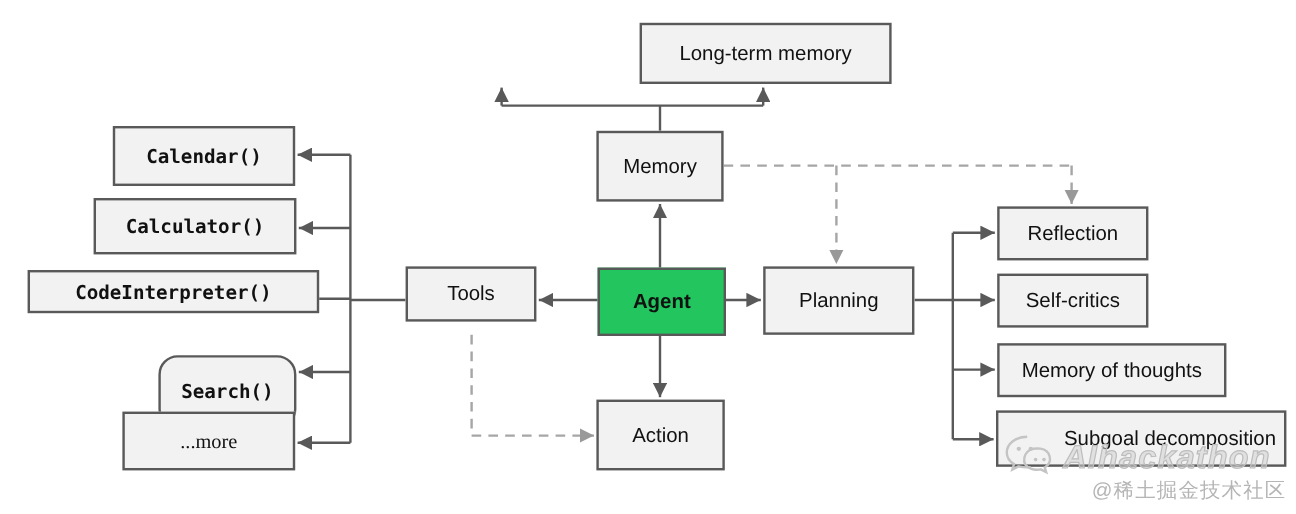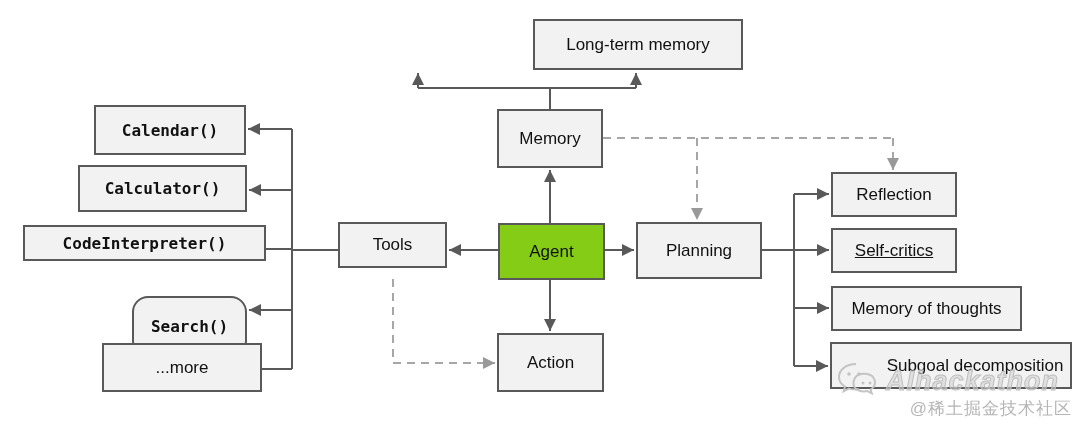--- a/index.html
+++ b/index.html
@@ -24,43 +24,43 @@
     border: 2px solid #595959;
     display: flex;
     align-items: center;
     justify-content: center;
     font-size: 17px;
     color: #111111;
     z-index: 2;
     white-space: nowrap;
   }
   .node.agent {
-    background: #84cc16;
-    font-weight: normal;
+    background: #22c55e;
+    font-weight: bold;
   }
   .node.mono {
     font-family: "DejaVu Sans Mono", "Liberation Mono", monospace;
     font-weight: bold;
     font-size: 16px;
   }
   
   .n-short-term   { left: 313px; top: 19px;  width: 210px; height: 51px; }
   .n-long-term    { left: 533px; top: 19px;  width: 210px; height: 51px; }
   .n-memory       { left: 497px; top: 109px; width: 106px; height: 59px; }
   .n-agent        { left: 498px; top: 223px; width: 107px; height: 57px; }
   .n-tools        { left: 338px; top: 222px; width: 109px; height: 46px; }
   .n-planning     { left: 636px; top: 222px; width: 126px; height: 57px; }
   .n-action       { left: 497px; top: 333px; width: 107px; height: 59px; }
   .n-calendar     { left: 94px;  top: 105px; width: 152px; height: 50px; }
   .n-calculator   { left: 78px;  top: 165px; width: 169px; height: 47px; }
   .n-codeinterp   { left: 3px;   top: 225px; width: 243px; height: 36px; margin-left: 20px; }
   .n-search       { left: 132px; top: 296px; width: 115px; height: 61px; border-radius: 16px; }
-  .n-more         { left: 102px; top: 343px; width: 160px; height: 49px; }
+  .n-more         { left: 102px; top: 343px; width: 144px; height: 49px; font-family: Liberation Serif, serif; }
   .n-reflection   { left: 831px; top: 172px; width: 126px; height: 45px; }
-  .n-selfcritics  { left: 831px; top: 228px; width: 126px; height: 45px; text-decoration: underline; }
+  .n-selfcritics  { left: 831px; top: 228px; width: 126px; height: 45px; }
   .n-chain        { left: 831px; top: 286px; width: 191px; height: 45px; }
   .n-subgoal      { left: 830px; top: 342px; width: 242px; height: 47px; padding-left: 48px; }
 
   .watermark-row {
     position: absolute;
     left: 836px; top: 362px;
     display: flex;
     align-items: center;
     z-index: 3;
     pointer-events: none;

